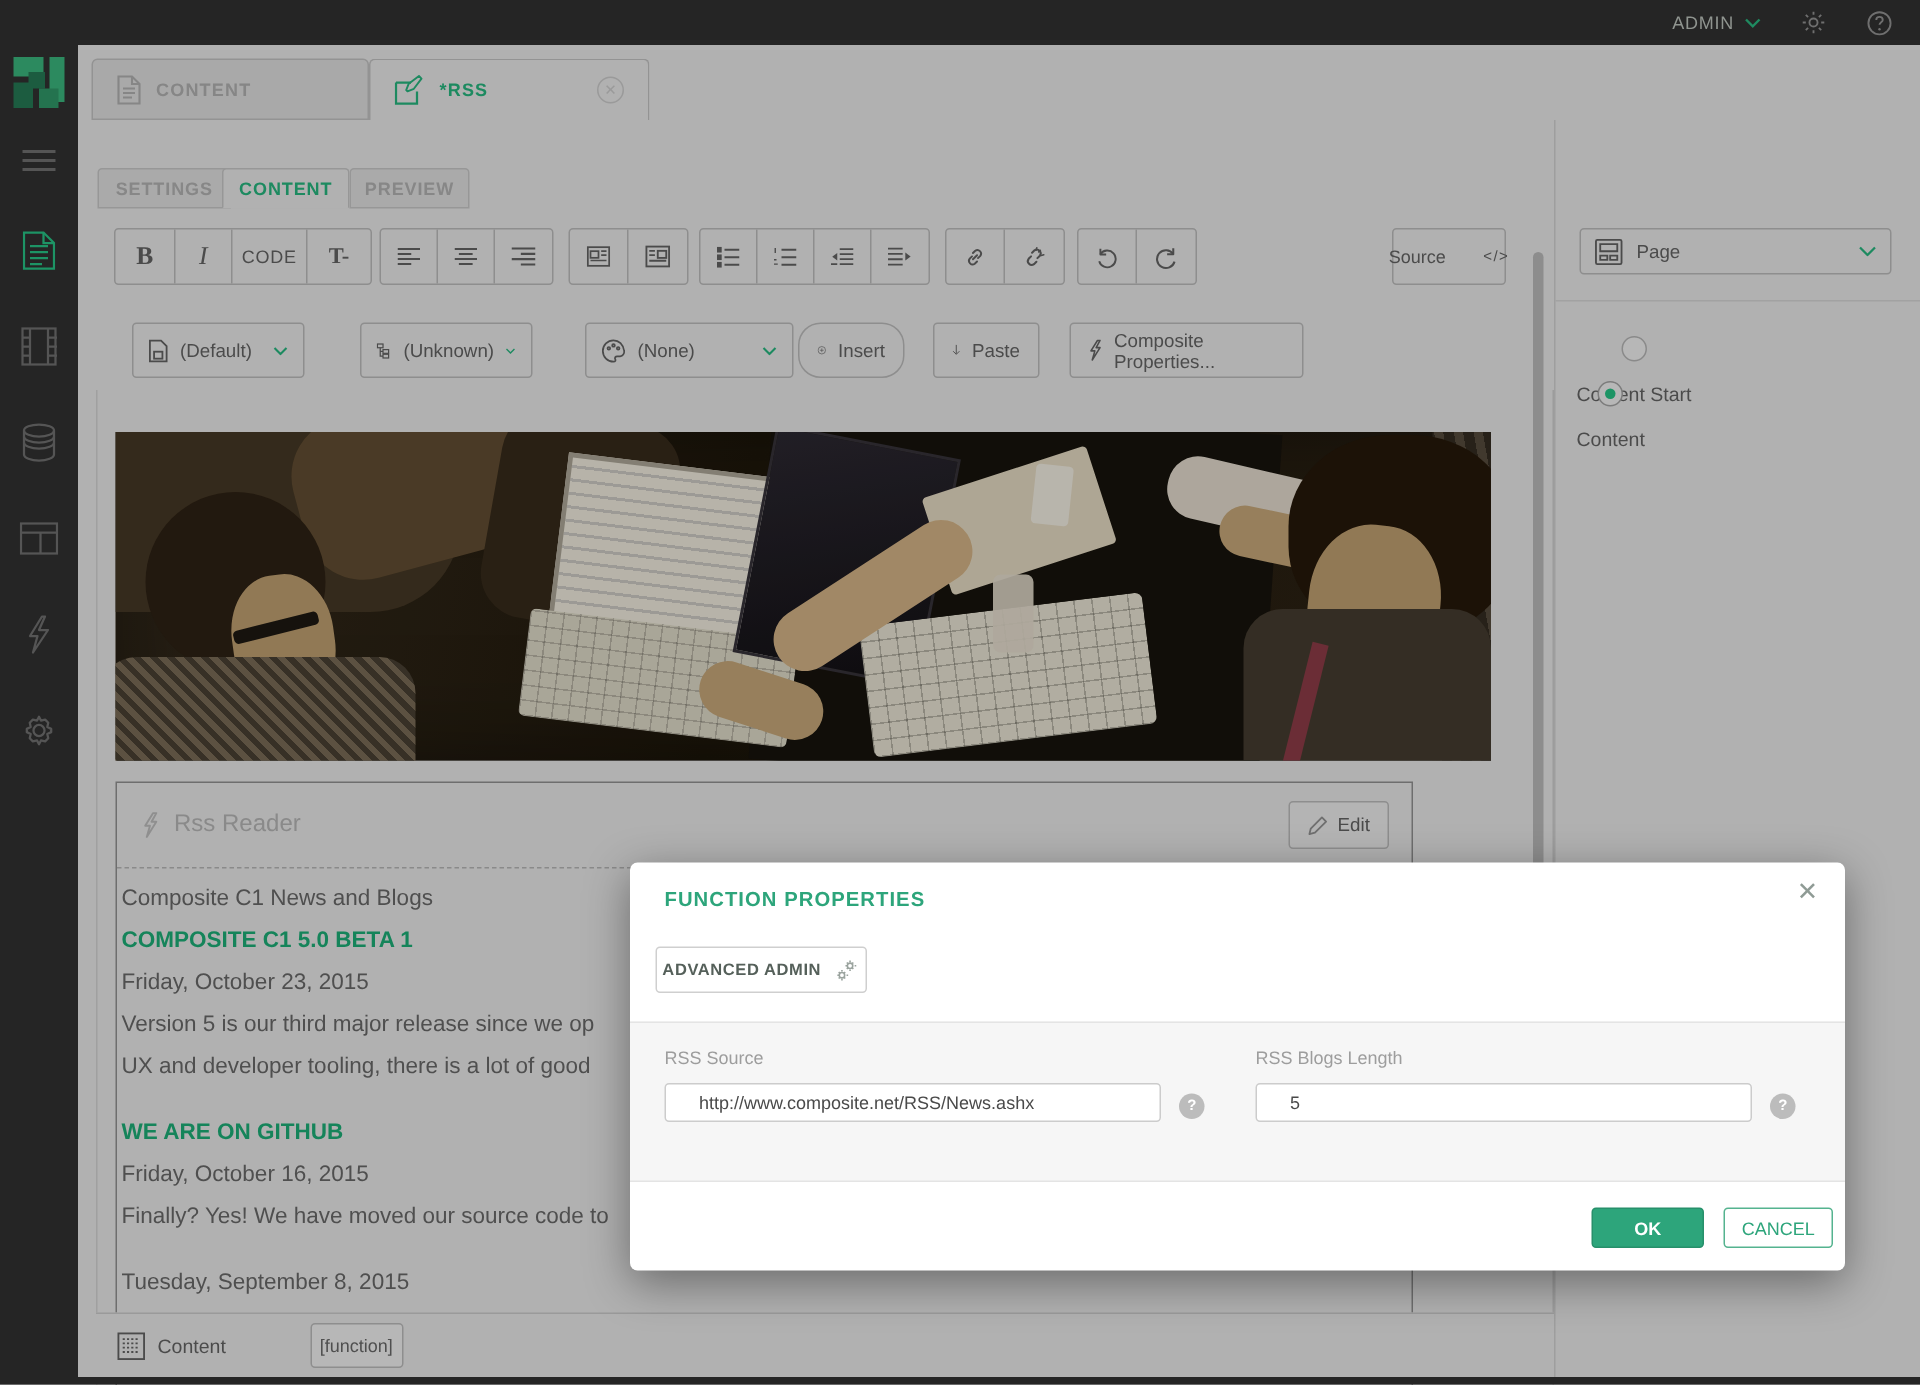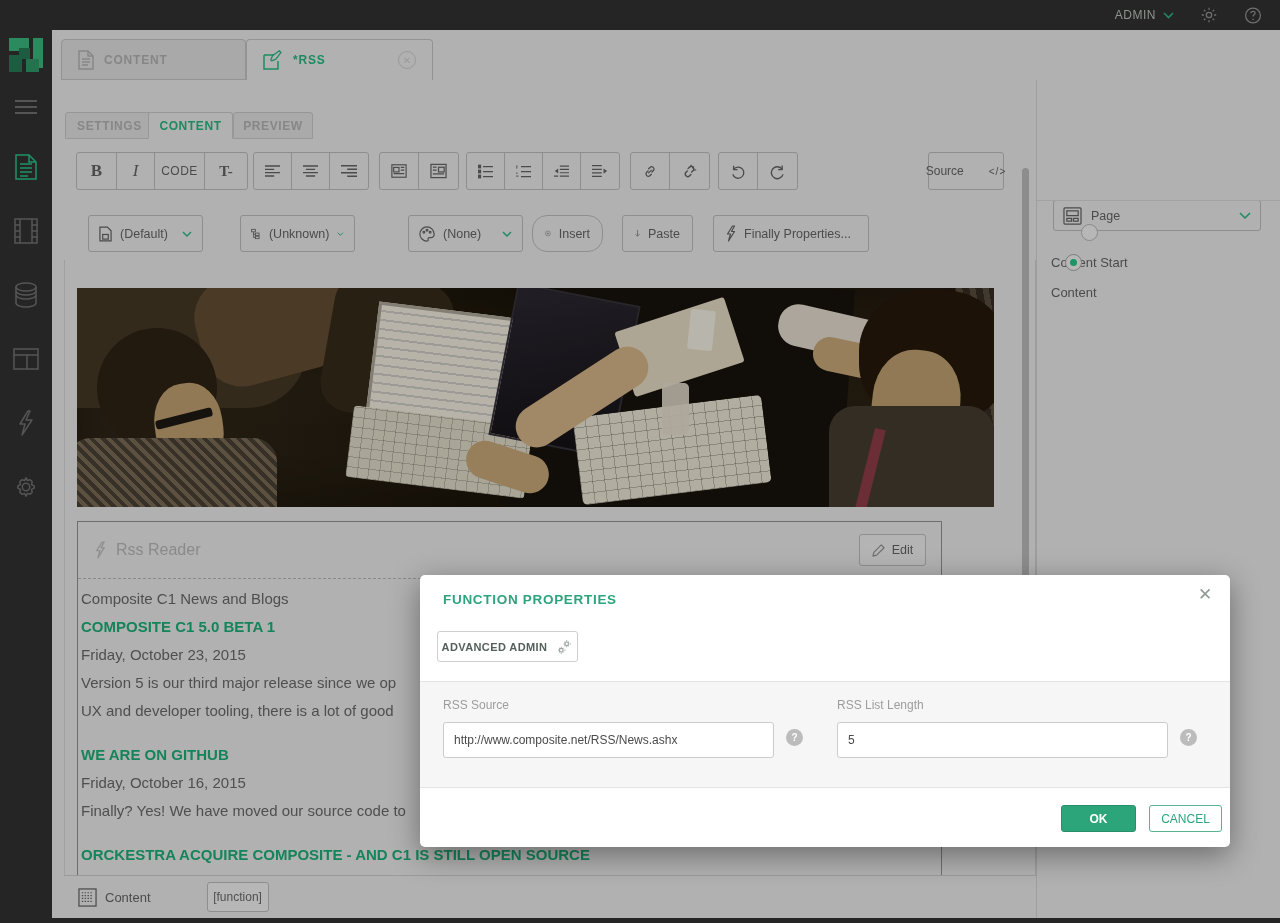--- a/index.html
+++ b/index.html
@@ -75,37 +75,37 @@
   #vscroll { position:absolute; left:970px; top:88px; width:7px; height:592px; background:#8d8d8d; border-radius:4px; cursor:pointer; }
 
   
   #bottom-bar { position:absolute; left:12px; top:795px; width:972px; height:43px; background:#b1b1b1; border-top:1px solid #9a9a9a; display:flex; align-items:center; z-index:3; }
   #bottom-bar .ct { display:flex; align-items:center; gap:8px; margin-left:14px; color:#4b4b4b; font-size:13px; cursor:pointer; }
   #func-chip { margin-left:56px; width:62px; height:30px; background:#b7b7b7; border:1px solid #8e8e8e; border-radius:3px; display:flex; align-items:center; justify-content:center; color:#4f4f4f; font-size:12px; cursor:pointer; }
   #dark-strip { position:absolute; left:0; top:838px; width:1228px; height:5px; background:#252525; }
 
   
   #right-panel { position:absolute; left:984px; top:0; width:244px; height:838px; border-left:1px solid #9e9e9e; background:#b1b1b1; }
-  #page-drop { position:absolute; left:16px; top:72px; width:208px; height:31px; border:1px solid #8e8e8e; border-radius:3px; display:flex; align-items:center; gap:9px; padding:0 9px; color:#4b4b4b; font-size:12.5px; cursor:pointer;margin-top:48px; }
+  #page-drop { position:absolute; left:16px; top:72px; width:208px; height:31px; border:1px solid #8e8e8e; border-radius:3px; display:flex; align-items:center; gap:9px; padding:0 9px; color:#4b4b4b; font-size:12.5px; cursor:pointer; }
   #rp-div { position:absolute; left:0; top:120px; width:244px; height:1px; background:#a2a2a2; }
   .radio-row { position:absolute; left:14px; display:flex; align-items:center; gap:14px; cursor:pointer;flex-direction:column; }
   .radio { width:17px; height:17px; border-radius:50%; border:1px solid #8a8a8a; background:#b7b7b7; position:relative; }
   .radio.on { border-color:#7c7c7c; }
   .radio.on::after { content:""; position:absolute; left:4px; top:4px; width:7px; height:7px; border-radius:50%; background:#1d9465; }
   .radio-row .rl { color:#4b4b4b; font-size:13px; }
 
   
   #modal { position:absolute; left:420px; top:575px; width:810px; height:272px; background:#ffffff; border-radius:5px; box-shadow:0 8px 30px rgba(0,0,0,.4); z-index:50; }
   #modal-title { position:absolute; left:23px; top:17px; font-size:13.5px; font-weight:bold; letter-spacing:.7px; color:#2da57b; }
   #modal-close { position:absolute; right:14px; top:8px; width:22px; height:22px; color:#8f9b95; font-size:17px; display:flex; align-items:center; justify-content:center; cursor:pointer; }
   #adv-btn { position:absolute; left:17px; top:56px; width:141px; height:31px; border:1px solid #cfcfcf; border-radius:3px; display:flex; align-items:center; justify-content:center; gap:8px; font-size:11px; font-weight:bold; letter-spacing:.4px; color:#55605a; cursor:pointer; background:#fff; }
   #modal-band { position:absolute; left:0; top:106px; width:810px; height:107px; background:#f6f6f6; border-top:1px solid #e4e4e4; border-bottom:1px solid #e4e4e4; }
   .fld { position:absolute; top:0; width:368px; }
   .fld .flabel { position:absolute; left:0; top:16px; font-size:12px; color:#9d9d9d; }
-  .fld input { position:absolute; left:0; top:40px; width:331px; height:36px; border:1px solid #cccccc; border-radius:3px; padding:0 10px; font-size:12px; color:#4a4a4a; font-family:"Liberation Sans",sans-serif; background:#fff; outline:none; }
+  .fld input { position:absolute; left:0; top:40px; width:331px; height:26px; border:1px solid #cccccc; border-radius:3px; padding:0 22px; font-size:12px; color:#4a4a4a; font-family:"Liberation Sans",sans-serif; background:#fff; outline:none; }
   .helpb { position:absolute; top:47px; width:17px; height:17px; border-radius:50%; background:#bcbcbc; color:#fff; font-size:10px; font-weight:bold; display:flex; align-items:center; justify-content:center; cursor:pointer; }
   #ok-btn { position:absolute; left:641px; top:230px; width:75px; height:27px; background:#2da57b; border:1px solid #27906b; border-radius:3px; color:#fff; font-size:12px; font-weight:bold; display:flex; align-items:center; justify-content:center; cursor:pointer; }
   #cancel-btn { position:absolute; left:729px; top:230px; width:73px; height:27px; background:#fff; border:1px solid #55b38f; border-radius:3px; color:#2da57b; font-size:12px; display:flex; align-items:center; justify-content:center; cursor:pointer; }
 </style>
 </head>
 <body>
 
 <div id="topbar">
   <div class="right">
     <div class="admin-menu">
@@ -343,21 +343,21 @@
         <rect x="1" y="1" width="6" height="4"></rect>
         <rect x="7" y="7" width="6" height="4"></rect>
         <rect x="7" y="12" width="6" height="4"></rect>
         <path d="M4 5v9h3M4 9h3"></path>
       </svg>
     <span>(Unknown)</span>
     <svg class="chev" width="10" height="6" viewBox="0 0 10 6">
         <path d="M1 1l4 4 4-4" fill="none" stroke="#1d8a60" stroke-width="1.4"></path>
       </svg>
   </div>
-  <div class="drop" style="left:338px;width:115px;margin-left:18px;">
+  <div class="drop" style="left:338px;width:139px;">
     <svg width="16" height="16" viewBox="0 0 18 18" fill="none" stroke="#4b4b4b" stroke-width="1.3">
         <path d="M9 1a8 8 0 1 0 0 16c1.5 0 1.8-1 1.3-1.8-.6-1 .1-2.2 1.4-2.2H14a3.5 3.5 0 0 0 3-4C16.4 4 13 1 9 1z"></path>
         <circle cx="5.5" cy="7" r="1"></circle>
         <circle cx="9" cy="4.8" r="1"></circle>
         <circle cx="12.5" cy="7" r="1"></circle>
       </svg>
     <span>(None)</span>
     <svg class="chev" width="10" height="6" viewBox="0 0 10 6">
         <path d="M1 1l4 4 4-4" fill="none" stroke="#1d8a60" stroke-width="1.4"></path>
       </svg>
@@ -372,21 +372,21 @@
   <div class="actbtn" style="left:570px;width:71px;">
     <svg width="12" height="17" viewBox="0 0 12 17" fill="none" stroke="#4b4b4b" stroke-width="1.5">
         <path d="M6 0v14M1 10l5 5 5-5" stroke-linejoin="round"></path>
       </svg>
     <span>Paste</span>
   </div>
   <div class="actbtn" style="left:661px;width:156px;">
     <svg width="10" height="17" viewBox="0 0 10 17" fill="none" stroke="#4b4b4b" stroke-width="1.2">
         <path d="M6.5 1L1.5 9h3l-2 7 6-9.5h-3l3-5.5z" stroke-linejoin="round"></path>
       </svg>
-    <span>Finally Properties...</span>
+    <span>Composite Properties...</span>
   </div>
 
   <div id="editor">
     <div id="photo">
       <div style="left:0;top:0;width:230px;height:120px;background:#3a2f20;border-radius:0 0 60px 0;"></div>
       <div style="left:120px;top:-20px;width:150px;height:110px;background:#55432c;border-radius:40px;transform:rotate(-15deg);"></div>
       <div style="left:250px;top:-10px;width:120px;height:140px;background:#2d2317;border-radius:30px;transform:rotate(10deg);"></div>
       <div style="left:20px;top:40px;width:120px;height:120px;background:#241a10;border-radius:50%;"></div>
       <div style="left:78px;top:95px;width:68px;height:88px;background:#ab8f66;border-radius:45%;transform:rotate(-8deg);"></div>
       <div style="left:78px;top:126px;width:58px;height:9px;background:#15120e;transform:rotate(-14deg);border-radius:3px;"></div>
@@ -428,21 +428,20 @@
         <p>Composite C1 News and Blogs</p>
         <h3>COMPOSITE C1 5.0 BETA 1</h3>
         <p>Friday, October 23, 2015</p>
         <p>Version 5 is our third major release since we op</p>
         <p>UX and developer tooling, there is a lot of good</p>
         <div class="gap"></div>
         <h3>WE ARE ON GITHUB</h3>
         <p>Friday, October 16, 2015</p>
         <p>Finally? Yes! We have moved our source code to</p>
         <div class="gap"></div>
-        <h3>ORCKESTRA ACQUIRE COMPOSITE - AND C1 IS STILL OPEN SOURCE</h3>
         <p>Tuesday, September 8, 2015</p>
       </div>
     </div>
   </div>
 
   <div id="vscroll"></div>
 
   <div id="bottom-bar">
     <div class="ct">
       <svg width="19" height="19" viewBox="0 0 20 20" fill="none" stroke="#4b4b4b" stroke-width="1.3">
@@ -491,20 +490,20 @@
         <path d="M7 9.6v1.2M7 16.2v1.2M3.6 13.5h1.2M10.4 13.5h1.2M4.6 11.1l.8.8M8.6 15.1l.8.8M9.4 11.1l-.8.8M5.4 15.1l-.8.8"></path>
       </svg>
   </div>
   <div id="modal-band">
     <div class="fld" style="left:23px;">
       <span class="flabel">RSS Source</span>
       <input type="text" value="http://www.composite.net/RSS/News.ashx" style="">
     </div>
     <div class="helpb" style="left:366px;">?</div>
     <div class="fld" style="left:417px;">
-      <span class="flabel">RSS List Length</span>
+      <span class="flabel">RSS Blogs Length</span>
       <input type="text" value="5" style="">
     </div>
     <div class="helpb" style="left:760px;">?</div>
   </div>
   <div id="ok-btn">OK</div>
   <div id="cancel-btn">CANCEL</div>
 </div>
 
 </body></html>

